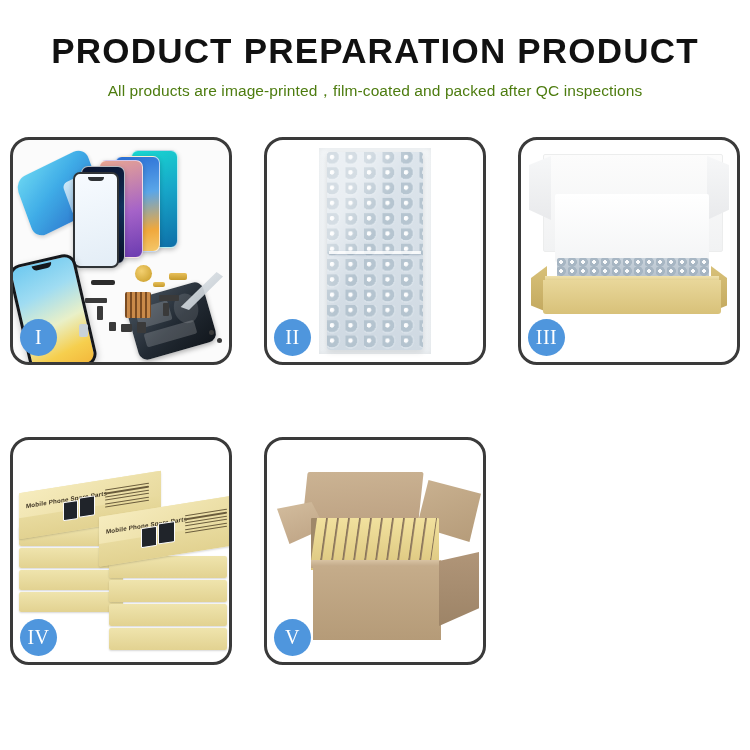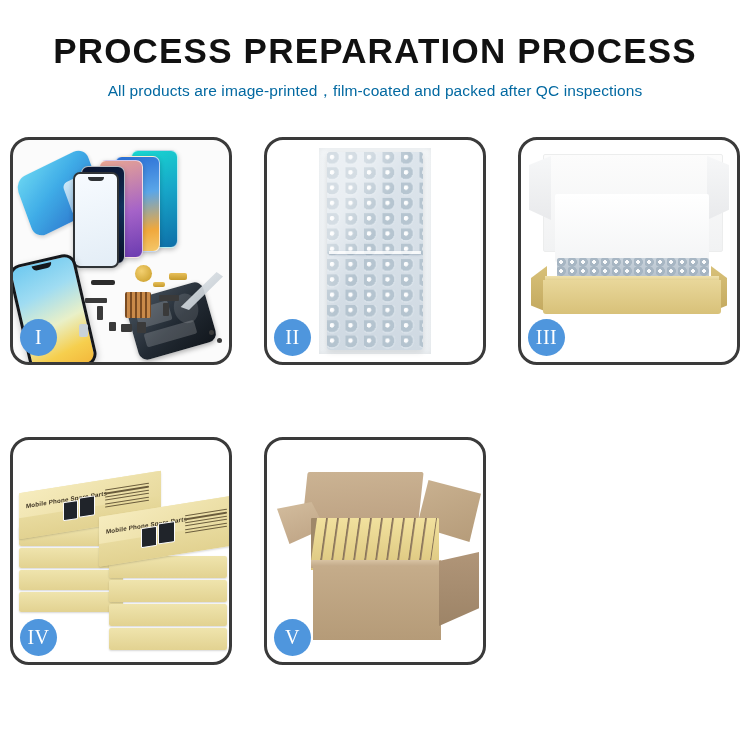--- a/index.html
+++ b/index.html
@@ -7,21 +7,21 @@
     width:750px;height:750px;background:#ffffff;
     font-family:"Liberation Sans", sans-serif;
     overflow:hidden;position:relative;
   }
   .header{text-align:center;padding-top:33px;}
   .title{
     font-size:35px;font-weight:700;color:#111111;
     letter-spacing:1.2px;line-height:1.05;
   }
   .subtitle{
-    font-size:15.5px;color:#0369a1;margin-top:11px;letter-spacing:.1px;
+    font-size:15.5px;color:#4d7c0f;margin-top:11px;letter-spacing:.1px;
   }
   .grid{
     position:absolute;left:10px;top:137px;width:730px;
     display:grid;grid-template-columns:repeat(3,222px);
     grid-template-rows:repeat(2,228px);
     column-gap:32px;row-gap:72px;
   }
   .panel{
     position:relative;border:3px solid #3a3a3a;border-radius:19px;
     background:#fdfdfd;box-sizing:border-box;overflow:hidden;
@@ -275,21 +275,21 @@
     position:absolute;left:120px;top:70px;width:78px;height:94px;
     background:linear-gradient(180deg,#bda688,#a88f6e);
     clip-path:polygon(0 42%,100% 0,100% 62%,0 100%);
   }
   .s-tab{position:absolute;background:rgba(120,100,72,.33);border-radius:1px;}
 </style>
 </head>
 <body>
 
 <div class="header">
-  <div class="title">PROCESS PREPARATION PROCESS</div>
+  <div class="title">PRODUCT PREPARATION PRODUCT</div>
   <div class="subtitle">All products are image-printed，film-coated and packed after QC inspections</div>
 </div>
 
 <div class="grid">
 
   <div class="panel p1">
     <div class="stage">
       <div class="film"></div>
       <div class="screens">
         <div class="scr scr1"></div>

